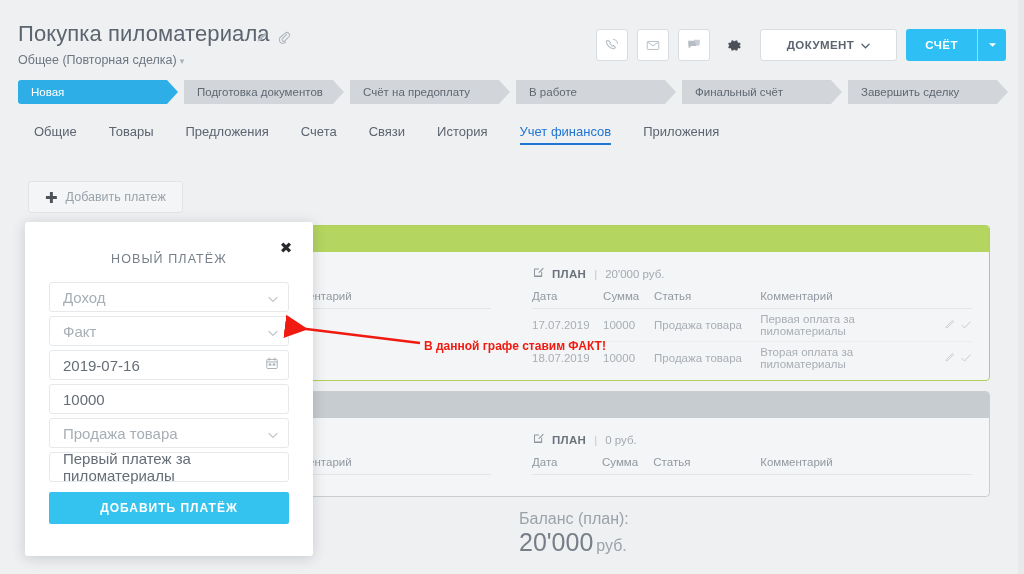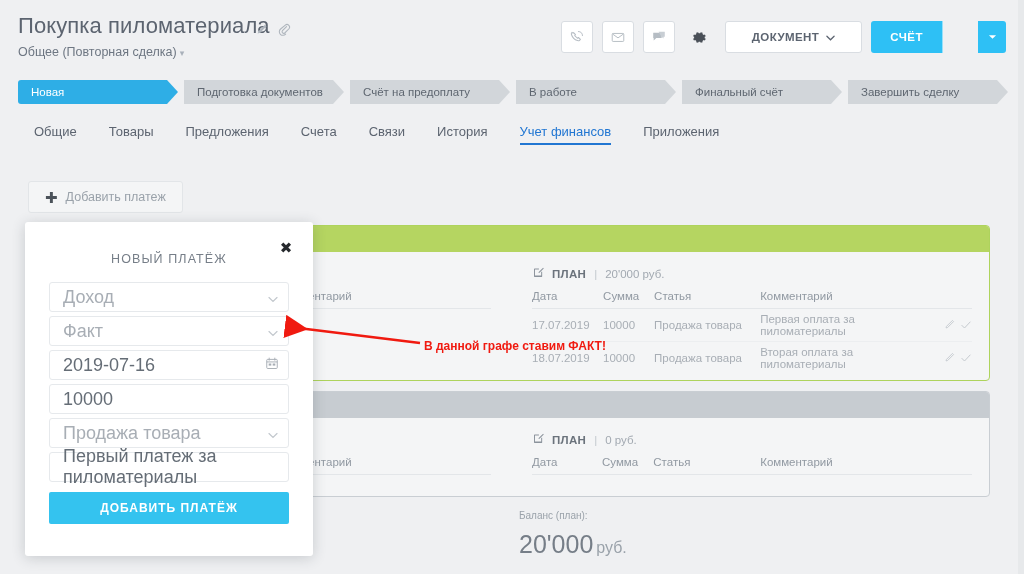--- a/index.html
+++ b/index.html
@@ -14,21 +14,21 @@
   }
   #app {
     position: relative;
     width: 1024px; height: 574px;
     background: #eff0f2;
     overflow: hidden;
   }
 
   
   .header {
-    position: absolute; left: 0; top: 0; width: 1024px; height: 72px;
+    position: absolute; left: 0; top: 8px; width: 1024px; height: 72px;
   }
   .deal-title {
     position: absolute; left: 18px; top: 13px;
     font-size: 22px; font-weight: 400; color: #5c6470;
     letter-spacing: .1px; white-space: nowrap;
   }
   .title-icons { position: absolute; left: 256px; top: 23px; display: flex; gap: 9px; align-items: center; }
   .title-icons svg { display: block; }
   .deal-sub {
     position: absolute; left: 18px; top: 45px;
@@ -45,21 +45,21 @@
     background: #fff; display: flex; align-items: center; justify-content: center;
     cursor: pointer;
   }
   .icon-btn.plain { border-color: transparent; background: transparent; }
   .icon-btn svg { display: block; }
   .doc-btn {
     height: 32px; padding: 0 26px; border: 1px solid #d9dde2; border-radius: 3px;
     background: #fff; color: #5c6470; font-size: 11.5px; font-weight: 700;
     letter-spacing: .4px; display: flex; align-items: center; gap: 7px; cursor: pointer;
   }
-  .split-btn { display: flex; height: 32px; border-radius: 3px; overflow: hidden; cursor: pointer; gap: 35px; }
+  .split-btn { display: flex; height: 32px; border-radius: 3px; overflow: hidden; cursor: pointer; }
   .split-main {
     background: #2ec0f5; color: #fff; font-size: 11.5px; font-weight: 700;
     letter-spacing: .5px; padding: 0 19px; display: flex; align-items: center;
     border-right: 1px solid rgba(255,255,255,.5);
   }
   .split-arrow {
     background: #2ec0f5; color: #fff; width: 28px;
     display: flex; align-items: center; justify-content: center;
   }
 
@@ -148,21 +148,21 @@
   .fin-table tr:last-child td { border-bottom: none; }
   .col-date { width: 72px; }
   .col-sum { width: 52px; }
   .col-art { width: 110px; }
   .col-com { width: 172px; }
   .col-act { width: 46px; text-align: right; white-space: nowrap; }
   .col-act svg { vertical-align: middle; margin-left: 5px; cursor: pointer; }
 
   
   .balance { position: absolute; left: 519px; top: 345px; }
-  .balance .blbl { font-size: 10px; color: #9aa2aa; margin-bottom: 11px; }
+  .balance .blbl { font-size: 16px; color: #9aa2aa; margin-bottom: 2px; }
   .balance .bval { font-size: 25px; color: #767e88; font-weight: 400; line-height: 1; }
   .balance .bval .cur { font-size: 16px; color: #9aa2aa; margin-left: 3px; }
 
   
   .modal {
     position: absolute; left: 25px; top: 222px; width: 288px; height: 334px;
     background: #fff; border-radius: 3px;
     box-shadow: 0 2px 14px rgba(40,50,60,.20);
     z-index: 40;
   }
@@ -173,21 +173,21 @@
   }
   .modal-title {
     text-align: center; margin-top: 30px; font-size: 12.5px;
     color: #767e88; letter-spacing: 1.1px;
   }
   .mfields { position: absolute; left: 24px; top: 60px; width: 240px; }
   .mfield {
     position: relative; height: 30px; margin-bottom: 4px;
     border: 1px solid #e6e9ec; border-radius: 3px; background: #fff;
     display: flex; align-items: center; padding: 0 26px 0 13px;
-    font-size: 18px; cursor: pointer;
+    font-size: 15px; cursor: pointer;
   }
   .mfield.ph { color: #a8aeb5; }
   .mfield.val { color: #656d76; }
   .mfield .chev {
     position: absolute; right: 10px; top: 50%; transform: translateY(-50%);
   }
   .mfield .cal { position: absolute; right: 9px; top: 50%; transform: translateY(-50%); }
   .mfield.wide { padding-right: 13px; }
   .msubmit {
     margin-top: 10px; height: 32px; width: 240px;

